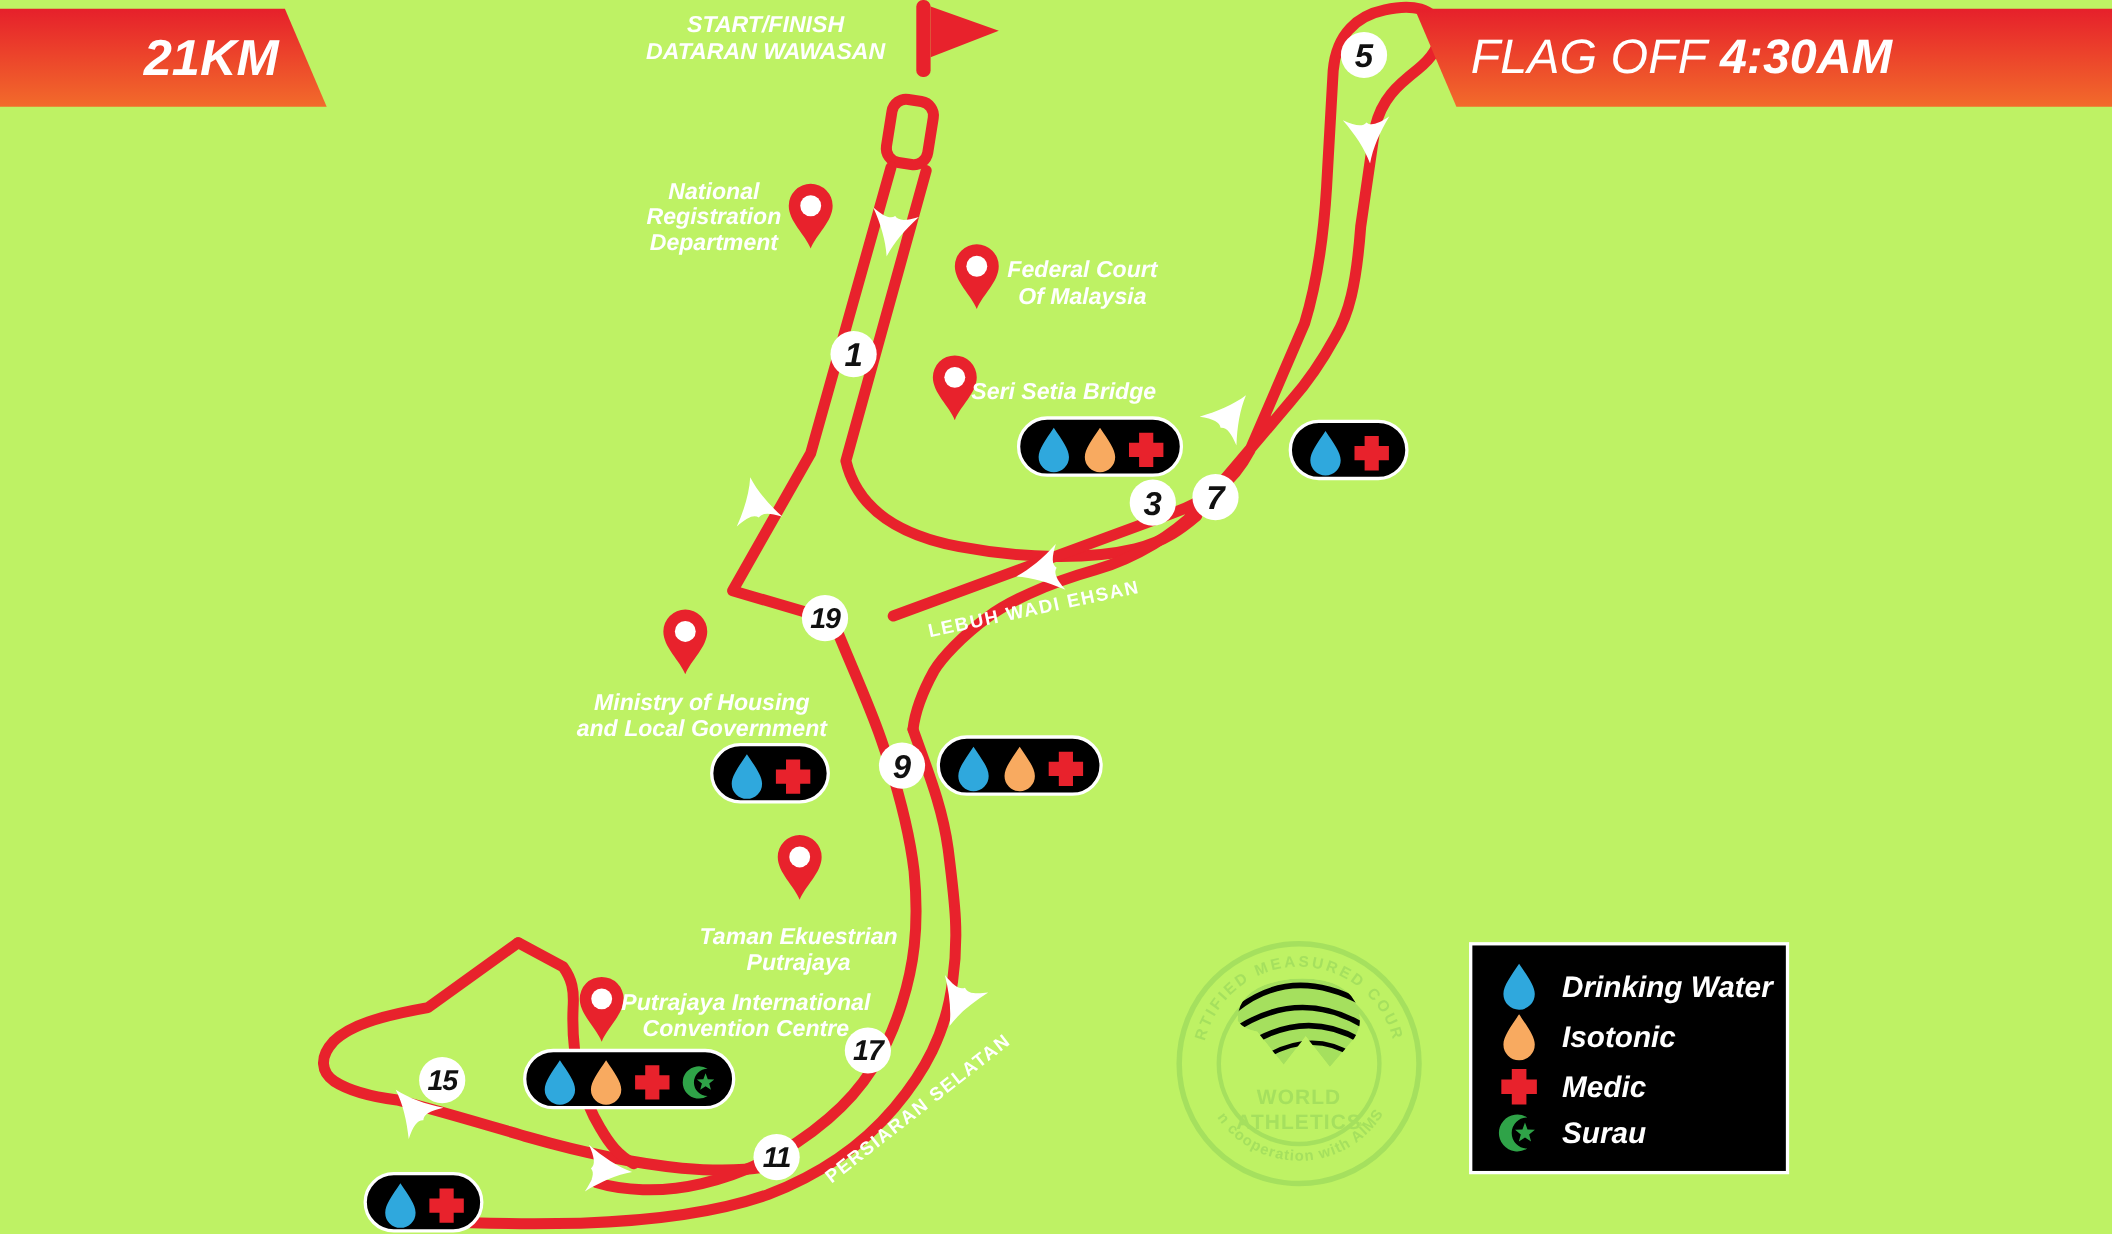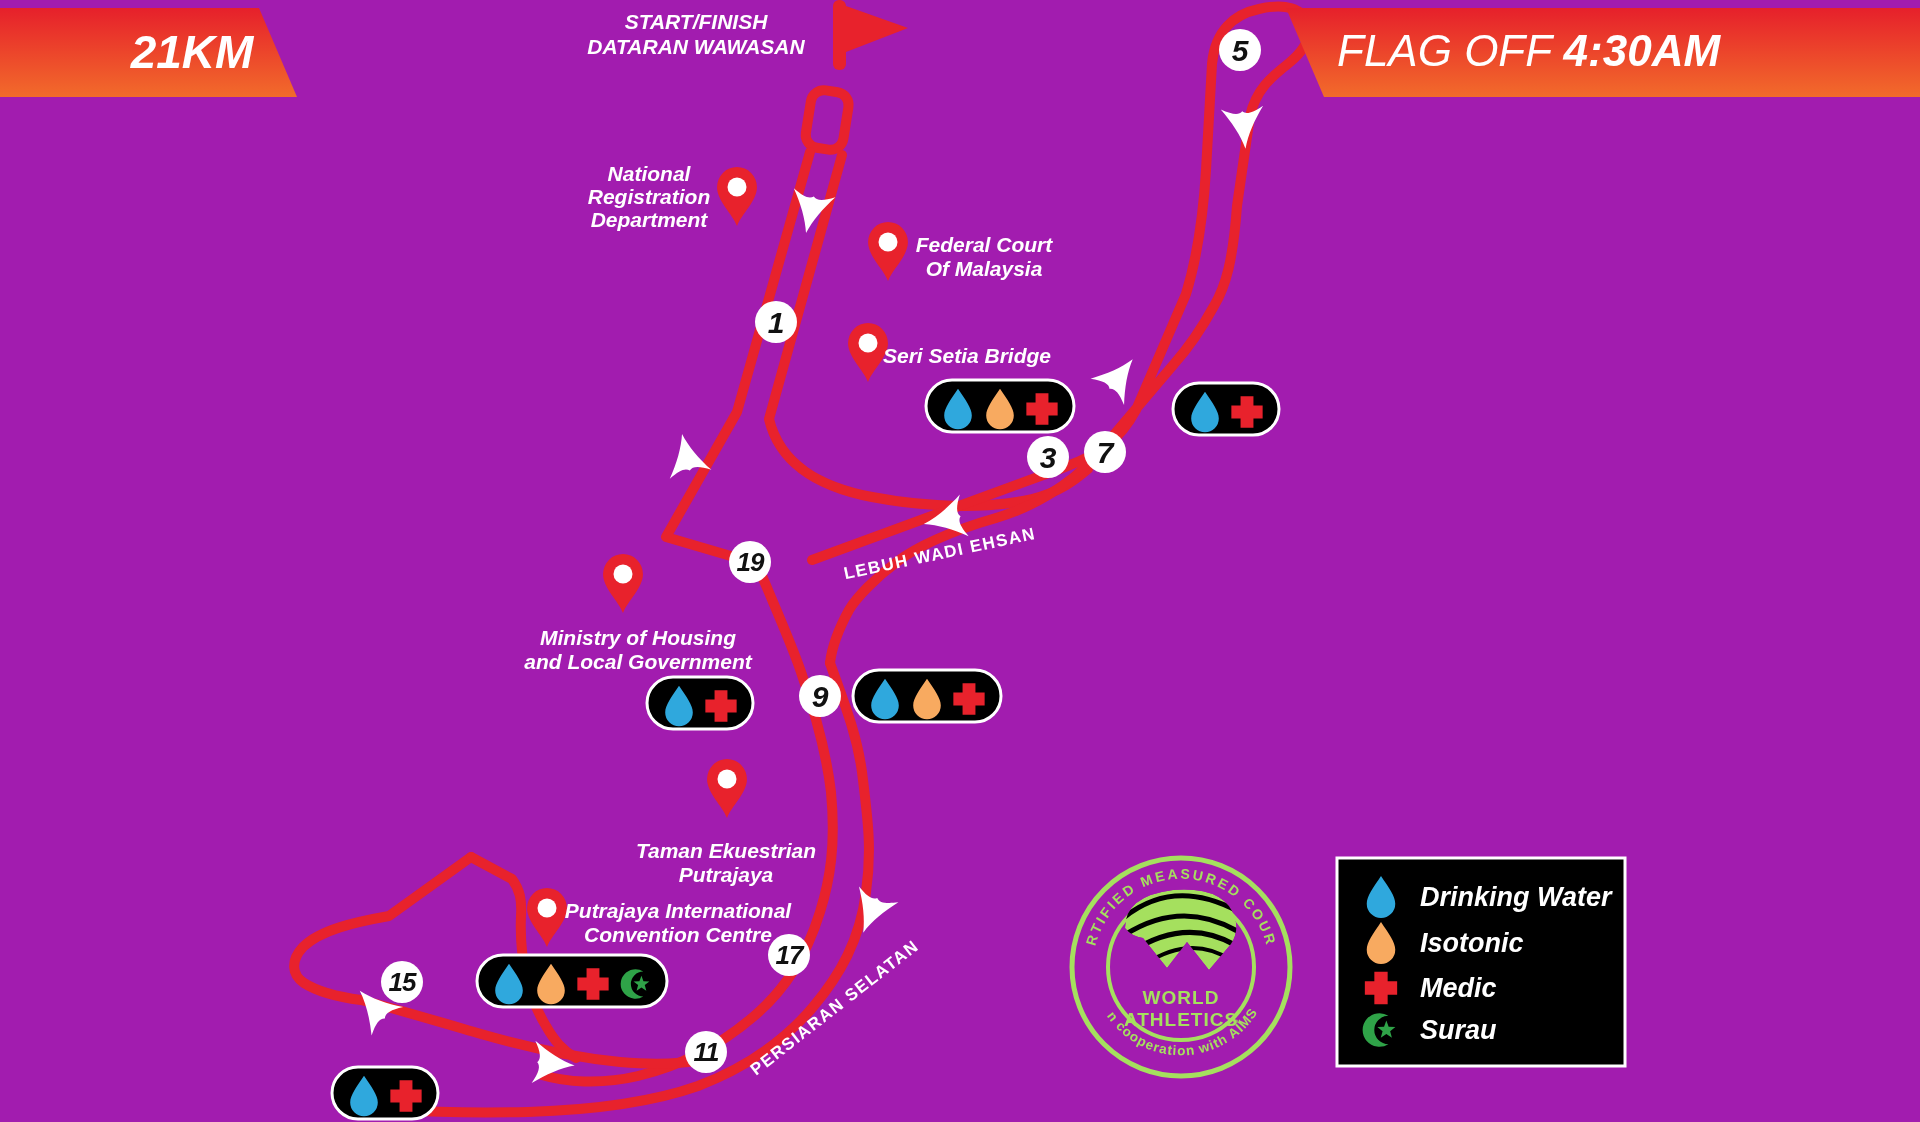--- a/index.html
+++ b/index.html
@@ -1,16 +1,16 @@
 <!DOCTYPE html>
 <html><head>
 <meta charset="utf-8">
 <style>
   html,body{margin:0;padding:0;background:#000;}
-  .stage{position:relative;width:1920px;height:1122px;background:#a21caf;overflow:hidden;}
+  .stage{position:relative;width:1920px;height:1122px;background:#bef264;overflow:hidden;}
   svg{position:absolute;left:0;top:0;}
   text{font-family:"Liberation Sans",sans-serif;}
   .lm{font-size:21px;font-weight:bold;font-style:italic;fill:#fff;text-anchor:middle;}
   .sf{font-size:21px;font-weight:bold;font-style:italic;fill:#fff;text-anchor:middle;}
   .km1{font-size:30px;font-weight:bold;font-style:italic;fill:#111;text-anchor:middle;}
   .km2{font-size:26px;font-weight:bold;font-style:italic;fill:#111;text-anchor:middle;letter-spacing:-1px;}
   .street{font-size:17px;font-weight:bold;fill:#fff;letter-spacing:1.5px;text-anchor:middle;}
   .banner-dist{font-size:46px;font-weight:bold;font-style:italic;fill:#fff;text-anchor:middle;}
   .banner-flag{font-size:44px;font-style:italic;fill:#fff;}
   .legendLabel{font-size:27px;font-weight:bold;font-style:italic;fill:#fff;}

